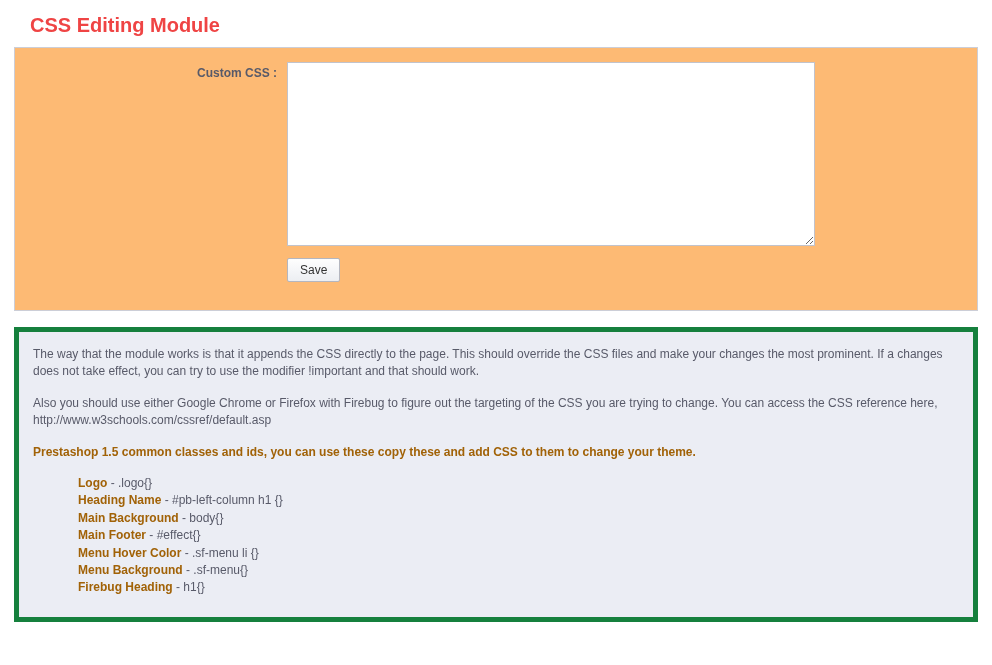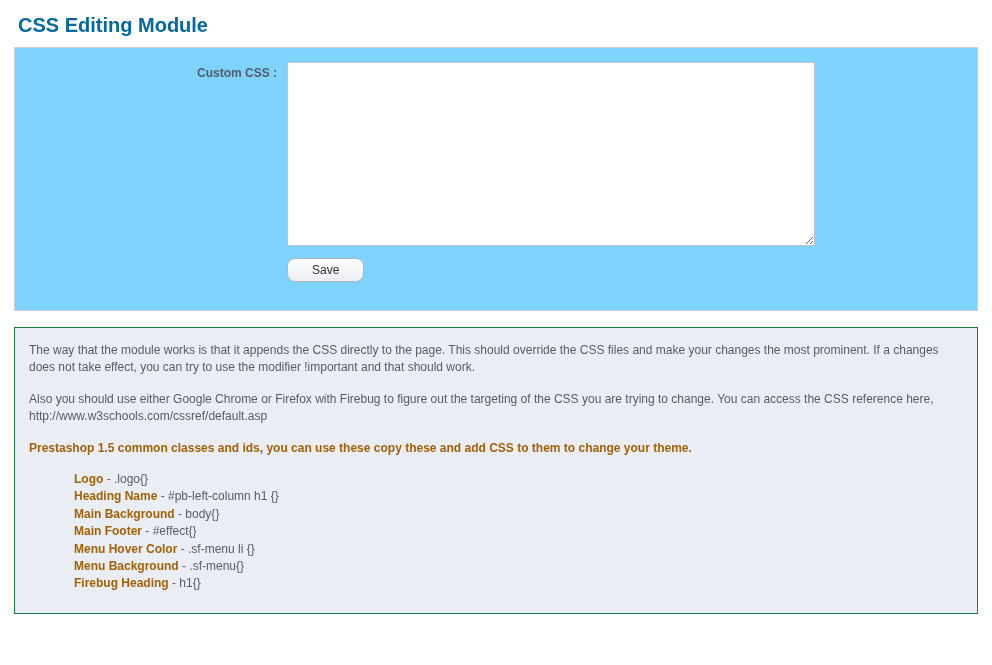--- a/index.html
+++ b/index.html
@@ -10,28 +10,28 @@
     font-family: Arial, Helvetica, sans-serif;
     font-size: 12px;
     color: #585a69;
     background: #ffffff;
   }
   .page {
     padding: 14px 14px 20px 14px;
   }
   h2.section-title {
     font-size: 20px;
-    color: #0369a1;
+    color: #ef4444;
     font-weight: bold;
-    margin: 0 0 10px 4px;
+    margin: 0 0 10px 16px;
     padding: 0;
   }
   .panel {
     border: 1px solid #ccced7;
-    background: #7dd3fc;
+    background: #fdba74;
     padding: 14px 14px 28px 14px;
     margin-bottom: 16px;
   }
   .form-row {
     display: flex;
     align-items: flex-start;
   }
   .form-label {
     width: 258px;
     padding-right: 10px;
@@ -57,28 +57,28 @@
     display: block;
   }
   .btn-row {
     margin-top: 12px;
     margin-left: 258px;
   }
   button.save-btn {
     font-family: Arial, Helvetica, sans-serif;
     font-size: 12px;
     color: #333;
-    padding: 4px 24px;
+    padding: 4px 12px;
     border: 1px solid #b4b6bf;
-    border-radius: 8px;
+    border-radius: 2px;
     background: linear-gradient(to bottom, #fefefe 0%, #eceef2 100%);
     cursor: pointer;
   }
   .ref-panel {
-    border: 1px solid #15803d;
+    border: 5px solid #15803d;
     background: #ebedf4;
     padding: 14px 14px 20px 14px;
     color: #585a69;
     font-size: 12px;
     line-height: 1.45;
   }
   .ref-panel p {
     margin: 0 0 14px 0;
   }
   .ref-panel .ref-list {

